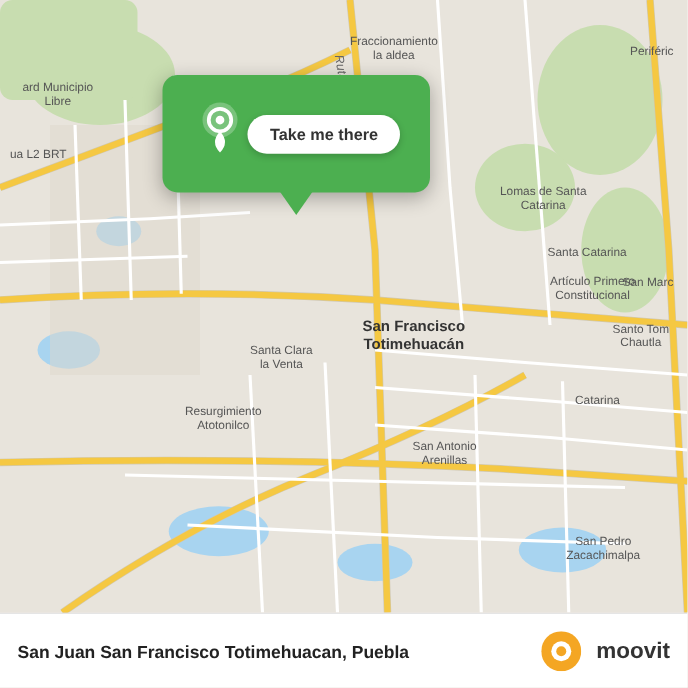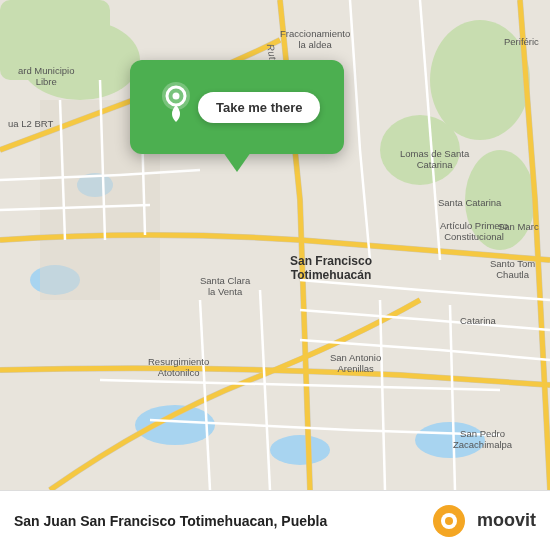--- a/index.html
+++ b/index.html
@@ -223,21 +223,21 @@
   </svg>
 
   <div class="map-label small" style="top:28px;left:280px;text-align:center">Fraccionamiento<br>la aldea</div>
   <div class="map-label small" style="top:148px;left:400px;text-align:center">Lomas de Santa<br>Catarina</div>
   <div class="map-label small" style="top:221px;left:498px;text-align:center">San Marc</div>
   <div class="map-label small" style="top:197px;left:438px;text-align:center">Santa Catarina</div>
   <div class="map-label small" style="top:220px;left:440px;text-align:center">Artículo Primero<br>Constitucional</div>
   <div class="map-label small" style="top:258px;left:490px;text-align:center">Santo Tom<br>Chautla</div>
   <div class="map-label small" style="top:315px;left:460px;text-align:center">Catarina</div>
   <div class="map-label small" style="top:275px;left:200px;text-align:center">Santa Clara<br>la Venta</div>
-  <div class="map-label small" style="top:356px;left:148px;text-align:center">Resurgimiento<br>Atotonilco</div>
+  <div class="map-label small" style="top:324px;left:148px;text-align:center">Resurgimiento<br>Atotonilco</div>
   <div class="map-label small" style="top:352px;left:330px;text-align:center">San Antonio<br>Arenillas</div>
   <div class="map-label small" style="top:428px;left:453px;text-align:center">San Pedro<br>Zacachimalpa</div>
   <div class="map-label small" style="top:65px;left:18px;text-align:center">ard Municipio<br>Libre</div>
   <div class="map-label small" style="top:118px;left:8px;text-align:center">ua L2 BRT</div>
   <div class="map-label small" style="top:36px;left:504px;text-align:center">Periféric</div>
   <div class="map-label road" style="top:53px;left:258px;transform:rotate(80deg)">Ruta L</div>
   <div class="map-label" style="top:254px;left:290px;text-align:center;font-size:12px;font-weight:600;color:#333">San Francisco<br>Totimehuacán</div>
 
   <div class="popup-card">
 

